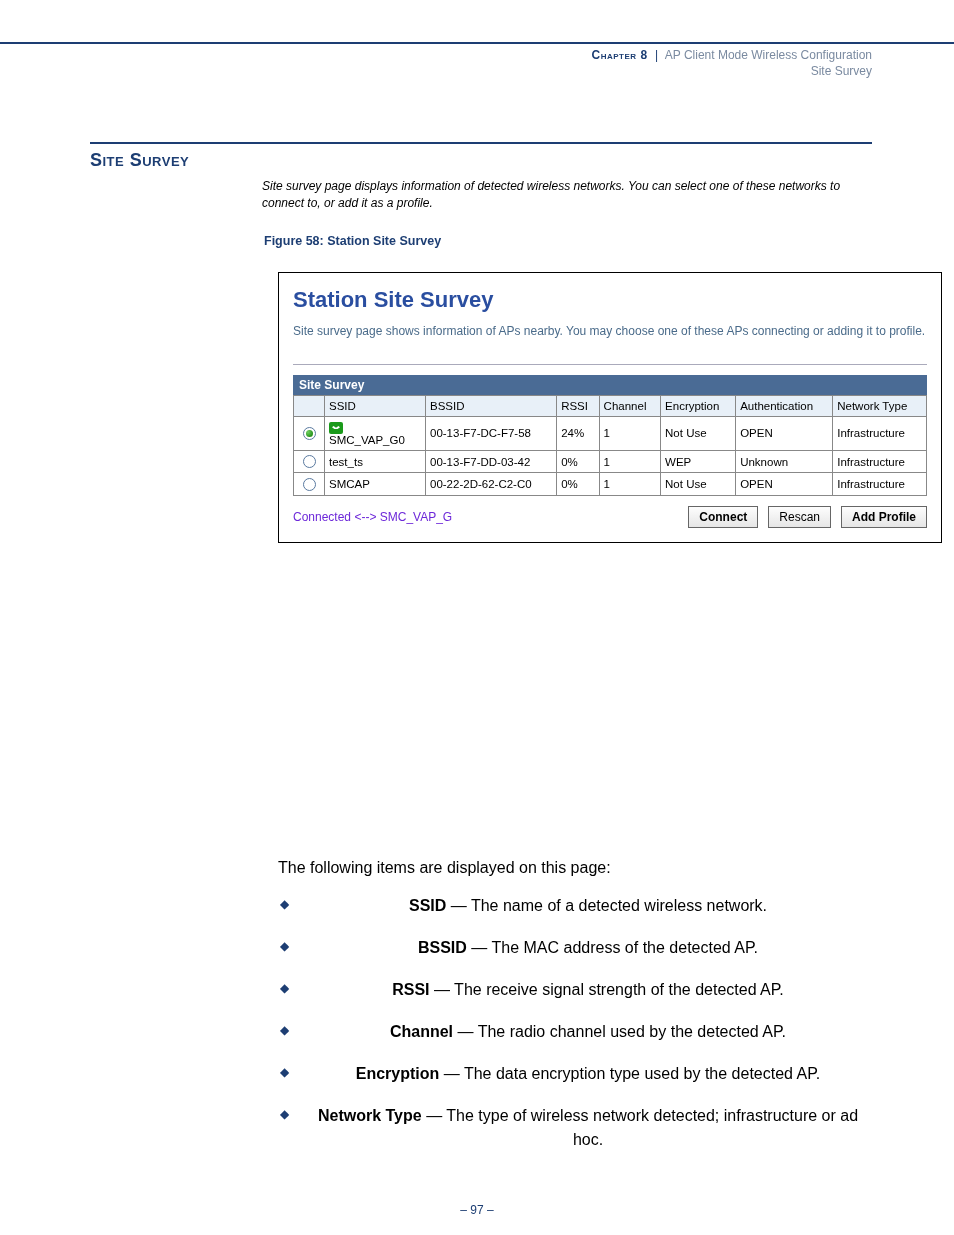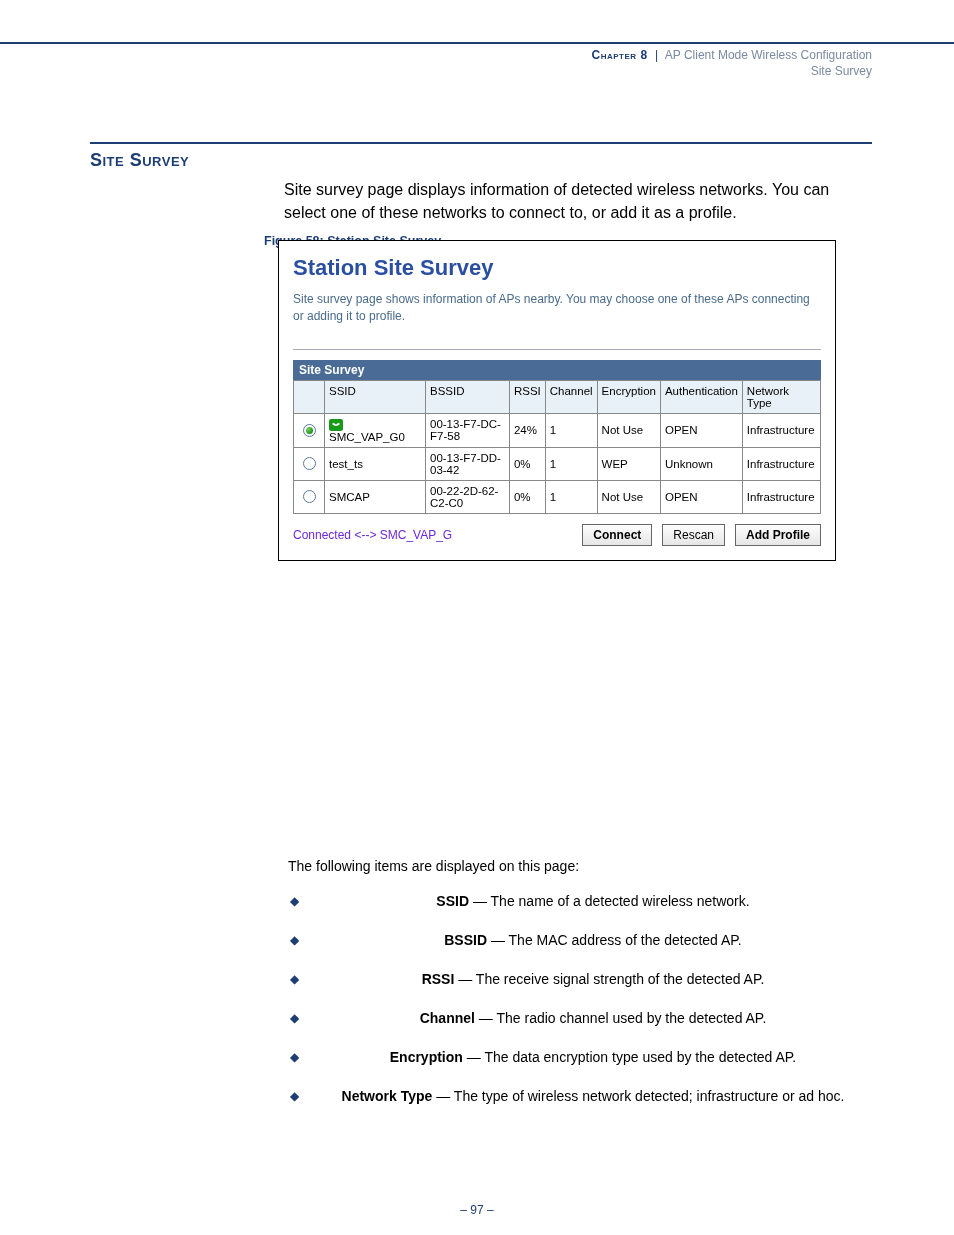--- a/index.html
+++ b/index.html
@@ -39,35 +39,36 @@
     position: absolute;
     left: 90px; top: 150px;
     color: #1d3e73;
     font-weight: bold;
     font-variant: small-caps;
     font-size: 18px;
     letter-spacing: 0.5px;
   }
   .intro-text {
     position: absolute;
-    left: 284px; top: 178px; right: 82px;
-    font-size: 16px;
+    left: 262px; top: 178px; right: 82px;
+    font-size: 12px;
     line-height: 1.45;
+    font-style: italic;
   }
   .figure-caption {
     position: absolute;
     left: 264px; top: 234px;
     color: #1d3e73;
     font-weight: bold;
     font-size: 12.5px;
   }
   .figure-box {
     position: absolute;
-    left: 278px; top: 240px;
-    width: 558px;
+    left: 278px; top: 272px;
+    width: 664px;
     border: 1px solid #000;
     background: #fff;
     padding: 10px 14px 14px 14px;
     box-sizing: border-box;
     font-family: Arial, Helvetica, sans-serif;
   }
   .figure-box .fb-title {
     color: #2a4ea0;
     font-size: 22px;
     font-weight: bold;
@@ -155,22 +156,22 @@
     background: linear-gradient(#fdfdfd,#e6e6e6);
     font-size: 12px;
     padding: 3px 10px;
     font-family: Arial, Helvetica, sans-serif;
     cursor: pointer;
     text-align: right;
   }
   .btn.primary { font-weight: bold; }
   .post-text {
     position: absolute;
-    left: 288px; top: 856px; right: 82px;
-    font-size: 14px;
+    left: 278px; top: 856px; right: 82px;
+    font-size: 16px;
     line-height: 1.5;
   }
   ul.defs {
     list-style: none;
     padding: 0;
     margin: 14px 0 0 0;
     text-align: center;
   }
   ul.defs li {
     position: relative;

